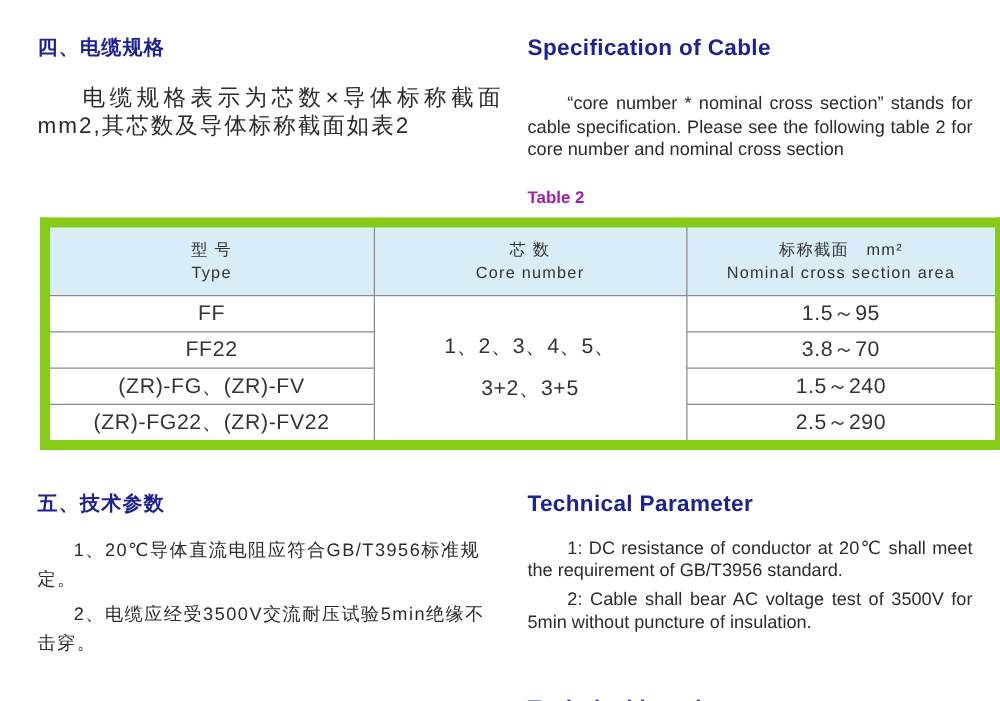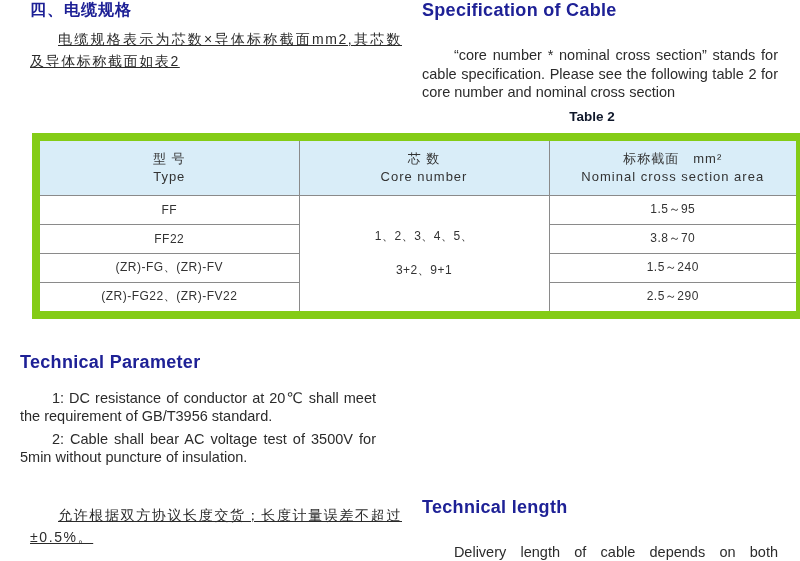--- a/index.html
+++ b/index.html
@@ -7,33 +7,33 @@
     --header-bg:#d9edf8;
     --border:#8a8a8a;
     --text:#2b2b2b;
   }
   html,body{margin:0;padding:0;}
   body{font-family:"Liberation Sans","DejaVu Sans",sans-serif;background:#fff;}
   .page{width:800px;height:561px;background:#ffffff;overflow:hidden;position:relative;color:var(--text);}
   .row{display:flex;align-items:flex-start;}
   .col-left{margin-left:30px;width:372px;}
   .col-right{margin-left:20px;width:356px;}
-  .sec1{}
+  .sec1{padding-top:28px;}
   .sec2{margin-top:33px;}
   .sec3{margin-top:30px;}
   h2{margin:0;font-size:16px;font-weight:bold;color:var(--accent);letter-spacing:1px;}
   h2.en-title{font-size:18px;letter-spacing:0.3px;}
   p{margin:0;}
-  .zh-body{margin-top:7px;font-size:14px;line-height:22px;letter-spacing:1.6px;text-indent:2em;text-align:justify;text-decoration:underline;}
+  .zh-body{margin-top:18px;font-size:18px;line-height:22px;letter-spacing:1.6px;text-indent:2em;text-align:justify;}
   .en-body{margin-top:25px;font-size:14.5px;line-height:18.5px;text-indent:2.2em;text-align:justify;}
-  .table-label{margin-top:7px;padding-right:16px;text-align:center;font-size:13.5px;font-weight:bold;color:#0f172a;}
+  .table-label{margin-top:20px;padding-right:16px;text-align:left;font-size:13.5px;font-weight:bold;color:#a21caf;}
   table.spec{margin:9px 0 0 32px;width:764px;border-collapse:collapse;border:8px solid #84cc16;table-layout:fixed;}
   table.spec th,table.spec td{border:1px solid var(--border);text-align:center;vertical-align:middle;color:#333;padding:0;}
   table.spec thead th{background:var(--header-bg);height:54px;font-weight:normal;font-size:13px;line-height:18px;letter-spacing:1px;}
-  table.spec tbody td{height:28px;font-size:12px;letter-spacing:0.5px;background:#fff;}
+  table.spec tbody td{height:28px;font-size:17px;letter-spacing:0.5px;background:#fff;}
   .core-cell div{line-height:16px;}
   .core-gap{height:18px;}
   .zh-item{margin-top:5px;font-size:14.5px;line-height:23px;letter-spacing:1.2px;text-indent:2em;}
   .zh-item.first{margin-top:16px;}
   .en-item{margin-top:4px;font-size:14.5px;line-height:18.5px;text-indent:2.2em;text-align:justify;}
   .en-item.first{margin-top:16px;}
 </style>
 </head>
 <body>
 
@@ -72,40 +72,45 @@
           <div>Nominal cross section area</div>
         </th>
       </tr>
     </thead>
     <tbody>
       <tr>
         <td>FF</td>
         <td class="core-cell" rowspan="4">
           <div>1、2、3、4、5、</div>
           <div class="core-gap"></div>
-          <div>3+2、9+1</div>
+          <div>3+2、3+5</div>
         </td>
         <td>1.5～95</td>
       </tr>
       <tr>
         <td>FF22</td>
         <td>3.8～70</td>
       </tr>
       <tr>
         <td>(ZR)-FG、(ZR)-FV</td>
         <td>1.5～240</td>
       </tr>
       <tr>
         <td>(ZR)-FG22、(ZR)-FV22</td>
         <td>2.5～290</td>
       </tr>
     </tbody>
   </table>
 
   <div class="row sec2">
+    <div class="col-left">
+      <h2>五、技术参数</h2>
+      <p class="zh-item first">1、20℃导体直流电阻应符合GB/T3956标准规定。</p>
+      <p class="zh-item">2、电缆应经受3500V交流耐压试验5min绝缘不击穿。</p>
+    </div>
     <div class="col-right">
       <h2 class="en-title">Technical Parameter</h2>
       <p class="en-item first">1: DC resistance of conductor at 20℃ shall meet the requirement of GB/T3956 standard.</p>
       <p class="en-item">2: Cable shall bear AC voltage test of 3500V for 5min without puncture of insulation.</p>
     </div>
   </div>
 
   <div class="row sec3">
     <div class="col-left">
       <p class="zh-body">允许根据双方协议长度交货；长度计量误差不超过±0.5%。</p>

